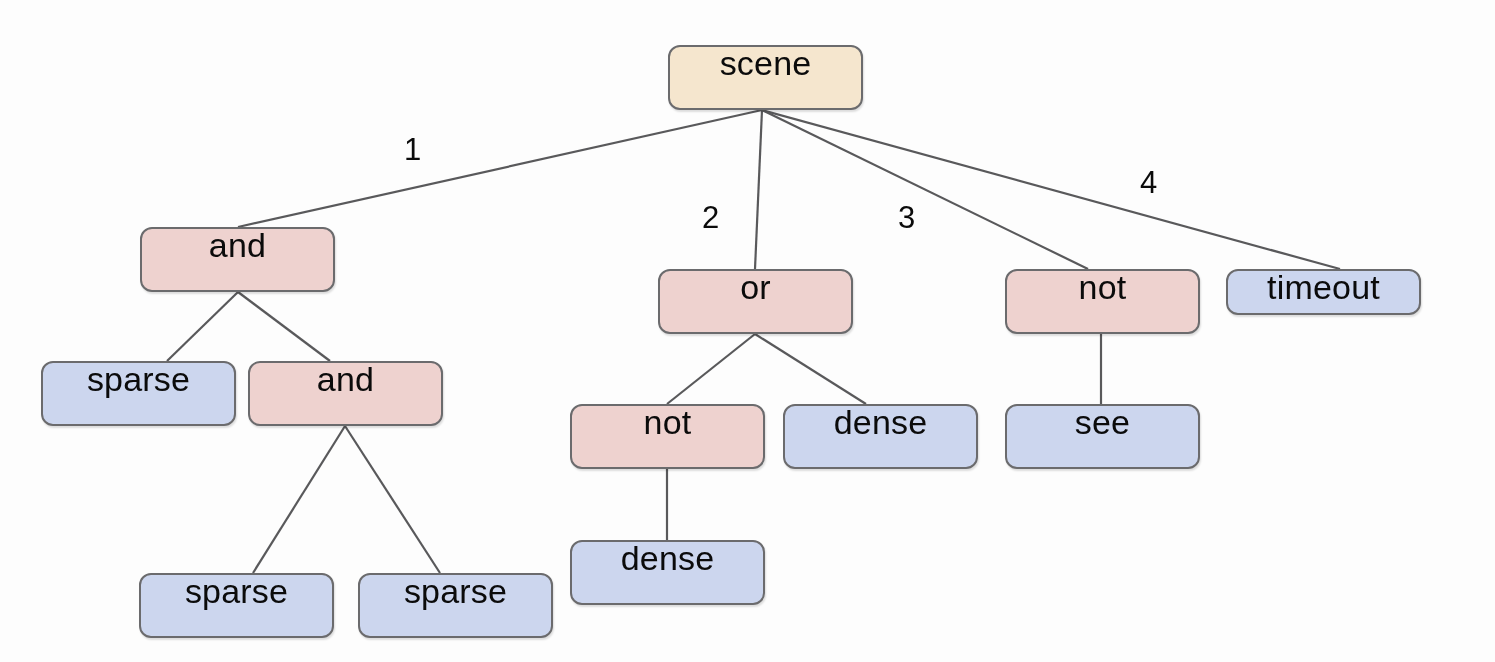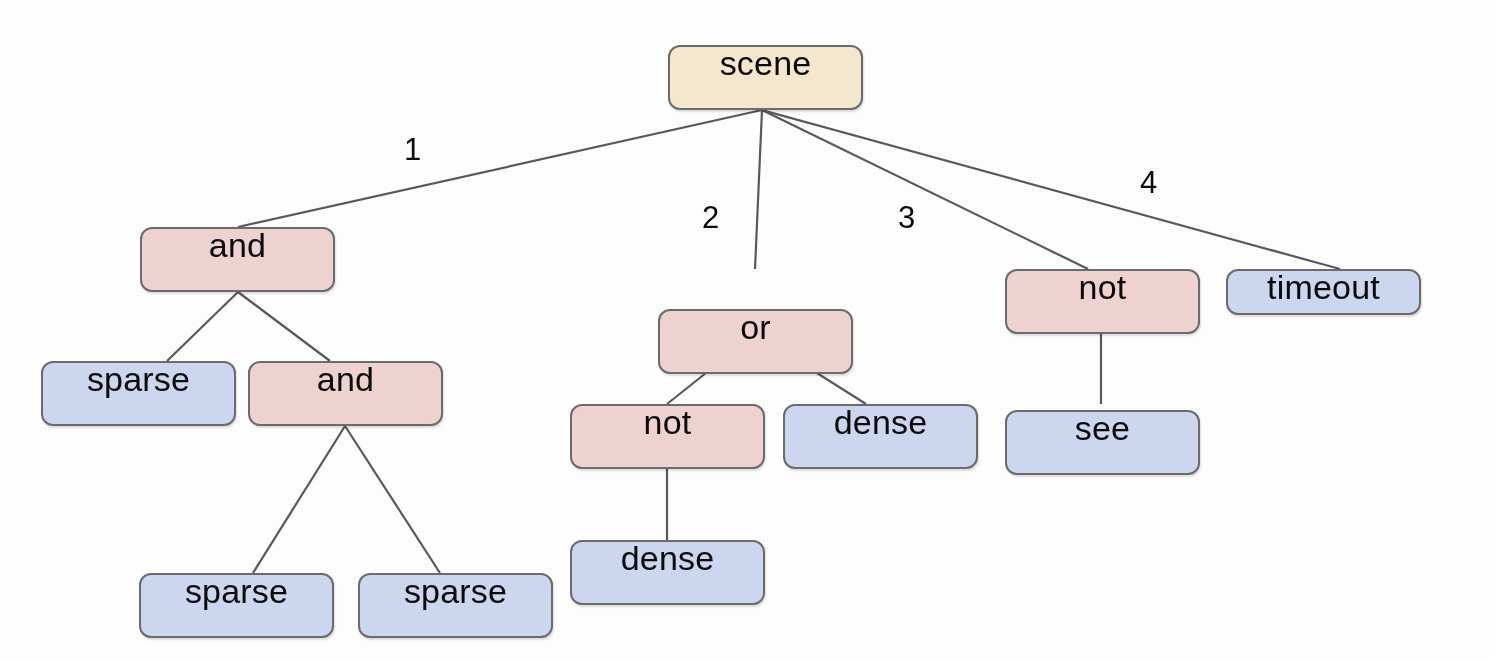--- a/index.html
+++ b/index.html
@@ -75,42 +75,42 @@
       <line x1="667" y1="469" x2="667" y2="540" class="edge-line" stroke="#59595b"></line>
       <line x1="1101" y1="334" x2="1101" y2="404" class="edge-line" stroke="#59595b"></line>
     </svg>
   <div id="nodes-layer">
       <div class="node" style="left: 668px; top: 45px; width: 195px; height: 65px; border-color: rgb(107, 107, 109); color: rgb(11, 11, 11); background: rgb(245, 230, 206);">
         <span class="node-label">scene</span>
       </div>
       <div class="node" style="left: 140px; top: 227px; width: 195px; height: 65px; border-color: rgb(107, 107, 109); color: rgb(11, 11, 11); background: rgb(238, 210, 207);">
         <span class="node-label">and</span>
       </div>
-      <div class="node" style="left: 658px; top: 269px; width: 195px; height: 65px; border-color: rgb(107, 107, 109); color: rgb(11, 11, 11); background: rgb(238, 210, 207); margin-top: 40px;">
+      <div class="node" style="left: 658px; top: 269px; width: 195px; height: 65px; border-color: rgb(107, 107, 109); color: rgb(11, 11, 11); background: rgb(238, 210, 207);">
         <span class="node-label">or</span>
       </div>
       <div class="node" style="left: 1005px; top: 269px; width: 195px; height: 65px; border-color: rgb(107, 107, 109); color: rgb(11, 11, 11); background: rgb(238, 210, 207);">
         <span class="node-label">not</span>
       </div>
       <div class="node" style="left: 1226px; top: 269px; width: 195px; height: 46px; border-color: rgb(107, 107, 109); color: rgb(11, 11, 11); background: rgb(204, 214, 238);">
         <span class="node-label">timeout</span>
       </div>
       <div class="node" style="left: 41px; top: 361px; width: 195px; height: 65px; border-color: rgb(107, 107, 109); color: rgb(11, 11, 11); background: rgb(204, 214, 238);">
         <span class="node-label">sparse</span>
       </div>
       <div class="node" style="left: 248px; top: 361px; width: 195px; height: 65px; border-color: rgb(107, 107, 109); color: rgb(11, 11, 11); background: rgb(238, 210, 207);">
         <span class="node-label">and</span>
       </div>
       <div class="node" style="left: 570px; top: 404px; width: 195px; height: 65px; border-color: rgb(107, 107, 109); color: rgb(11, 11, 11); background: rgb(238, 210, 207);">
         <span class="node-label">not</span>
       </div>
       <div class="node" style="left: 783px; top: 404px; width: 195px; height: 65px; border-color: rgb(107, 107, 109); color: rgb(11, 11, 11); background: rgb(204, 214, 238);">
         <span class="node-label">dense</span>
       </div>
-      <div class="node" style="left: 1005px; top: 404px; width: 195px; height: 65px; border-color: rgb(107, 107, 109); color: rgb(11, 11, 11); background: rgb(204, 214, 238); margin-top: 6px;">
+      <div class="node" style="left: 1005px; top: 404px; width: 195px; height: 65px; border-color: rgb(107, 107, 109); color: rgb(11, 11, 11); background: rgb(204, 214, 238);">
         <span class="node-label">see</span>
       </div>
       <div class="node" style="left: 570px; top: 540px; width: 195px; height: 65px; border-color: rgb(107, 107, 109); color: rgb(11, 11, 11); background: rgb(204, 214, 238);">
         <span class="node-label">dense</span>
       </div>
       <div class="node" style="left: 139px; top: 573px; width: 195px; height: 65px; border-color: rgb(107, 107, 109); color: rgb(11, 11, 11); background: rgb(204, 214, 238);">
         <span class="node-label">sparse</span>
       </div>
       <div class="node" style="left: 358px; top: 573px; width: 195px; height: 65px; border-color: rgb(107, 107, 109); color: rgb(11, 11, 11); background: rgb(204, 214, 238);">
         <span class="node-label">sparse</span>

